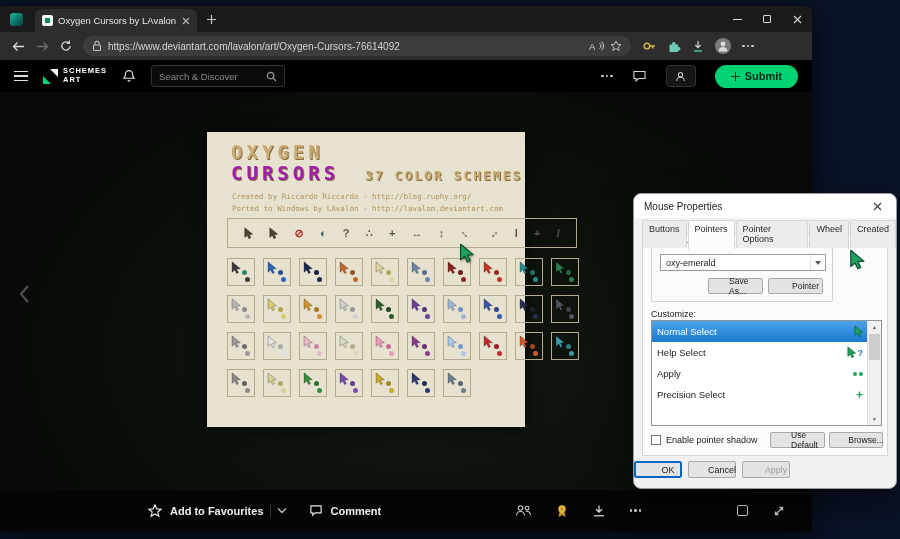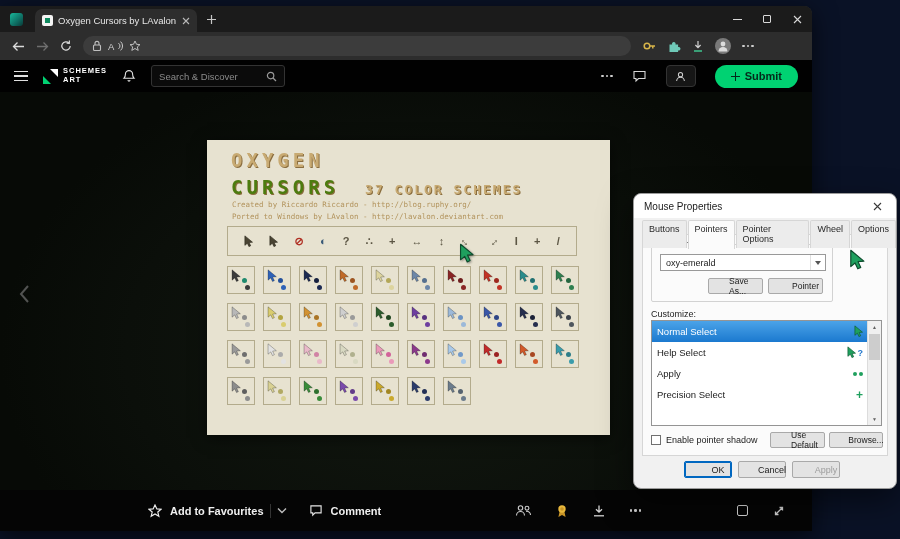--- a/index.html
+++ b/index.html
@@ -63,27 +63,27 @@
     display:flex; align-items:center; gap:5px; color:#04291a; font-size:11px; font-weight:bold; }
   .plus-ic { position:relative; width:9px; height:9px; }
   .plus-ic::before { content:""; position:absolute; left:0; top:4px; width:9px; height:1.6px; background:#04291a; }
   .plus-ic::after  { content:""; position:absolute; left:4px; top:0; width:1.6px; height:9px; background:#04291a; }
 
   
   .content { position:absolute; top:86px; left:0; right:0; bottom:41px;
     background:radial-gradient(420px 300px at 420px 260px, #121810 0%, #0b0f0a 70%, #070a06 100%); overflow:hidden; }
   .prev-chevron { position:absolute; left:18px; top:192px; opacity:.65; }
 
-  .artwork { position:absolute; left:207px; top:48px; width:403px; height:295px;
+  .artwork { position:absolute; left:207px; top:40px; width:318px; height:295px;
     background:#e7e2d0; box-shadow:0 3px 14px rgba(0,0,0,.55); }
   .aw-title1 { position:absolute; left:24px; top:9px; font-family:"DejaVu Sans Mono", monospace;
     font-weight:bold; font-size:19px; letter-spacing:4px; color:#c8aa72; text-shadow:1px 1px 0 #8a6d3e; }
   .aw-row2 { position:absolute; left:24px; top:30px; display:flex; align-items:baseline; gap:26px; }
   .aw-title2 { font-family:"DejaVu Sans Mono", monospace; font-weight:bold; font-size:19px;
-    letter-spacing:4px; color:#4d7c0f; text-shadow:1px 1px 0 #8a6d3e;margin-top:6px; }
+    letter-spacing:4px; color:#a21caf; text-shadow:1px 1px 0 #8a6d3e; }
   .aw-sub { font-family:"DejaVu Sans Mono", monospace; font-weight:bold; font-size:13px;
     letter-spacing:2px; color:#c8aa72; text-shadow:1px 1px 0 #8a6d3e; }
   .aw-credits { position:absolute; left:25px; top:59px; font-family:"DejaVu Sans Mono", monospace;
     font-size:7.5px; line-height:1.6; color:#b2935c; }
   .strip { position:absolute; left:20px; top:86px; width:350px; height:30px; border:1px solid #b3ab8c;
     display:flex; align-items:center; justify-content:space-evenly; }
   .strip-glyph { font-size:11px; font-weight:bold; line-height:1; display:inline-block; }
   .scheme-grid { position:absolute; left:20px; top:126px; }
   .scheme-row { display:flex; gap:8px; margin-bottom:9px; }
   .scheme-cell { position:relative; width:28px; height:28px; border:1px solid #b3ab8c; }
@@ -139,21 +139,21 @@
   .q { color:#2277cc; font-size:9px; font-weight:bold; }
   .gx { color:var(--emerald); font-size:12px; font-weight:bold; line-height:1; }
   .sb { position:absolute; right:0; top:0; bottom:0; width:14px; background:#f0f0f0; border-left:1px solid #dcdcdc; }
   .sb-btn { height:12px; display:flex; align-items:center; justify-content:center; font-size:5px; color:#606060; }
   .sb-btn.down { position:absolute; bottom:0; left:0; right:0; }
   .sb-thumb { position:absolute; left:1px; right:1px; top:13px; height:26px; background:#cdcdcd; }
   .shadow-row { position:absolute; left:8px; top:200px; display:flex; align-items:center; gap:5px; font-size:9px; }
   .checkbox { width:10px; height:10px; background:#fff; border:1px solid #707070; }
   .pnl-usedefault { position:absolute; right:62px; top:197px; width:55px; height:16px; }
   .pnl-browse { position:absolute; right:4px; top:197px; width:54px; height:16px; }
-  .dlg-footer { position:absolute; left:0; right:0; bottom:10px; display:flex; justify-content:center; gap:6px; padding-right:6px; }
+  .dlg-footer { position:absolute; left:0; right:0; bottom:10px; display:flex; justify-content:flex-start; gap:6px; padding-right:6px; }
   .dlg-footer .btn { width:48px; height:17px; font-size:9px; }
   .btn-ok { border-color:#0067c0; box-shadow:inset 0 0 0 1px #0067c0; }
   .btn-apply { color:#9d9d9d; }
 </style>
 </head>
 <body>
 
 <div class="browser">
 
   <div class="titlebar">
@@ -204,20 +204,21 @@
           <path d="M9.4 0.6 L9.3 3.4 L6.6 3.1" fill="none" stroke="#dadada" stroke-width="1.2"></path>
         </svg>
     </span>
     <div class="addr">
       <span>
         <svg width="10" height="12" viewBox="0 0 10 12">
             <rect x="1.5" y="5" width="7" height="5.5" rx="1" fill="none" stroke="#bfbfbf" stroke-width="1.1"></rect>
             <path d="M3 5 V3.4 a2 2 0 0 1 4 0 V5" fill="none" stroke="#bfbfbf" stroke-width="1.1"></path>
           </svg>
       </span>
+      <span class="url">https://www.deviantart.com/lavalon/art/Oxygen-Cursors-76614092</span>
       <span>
         <svg width="15" height="12" viewBox="0 0 15 12">
             <text x="0" y="9.5" font-size="9.5" fill="#cfcfcf" font-family="sans-serif">A</text>
             <path d="M10.5 3.2 a3.4 3.4 0 0 1 0 5.6 M12.6 1.6 a6 6 0 0 1 0 8.8" fill="none" stroke="#cfcfcf" stroke-width="1"></path>
           </svg>
       </span>
       <span>
         <svg width="12" height="12" viewBox="0 0 12 12">
             <polygon points="6,1 7.5,4.3 11,4.6 8.3,6.9 9.2,10.4 6,8.5 2.8,10.4 3.7,6.9 1,4.6 4.5,4.3" fill="none" stroke="#bfbfbf" stroke-width="1"></polygon>
           </svg>
@@ -687,21 +688,21 @@
       <svg width="9" height="9" viewBox="0 0 9 9">
           <path d="M1 1 L8 8 M8 1 L1 8" stroke="#3a3a3a" stroke-width="1.1"></path>
         </svg>
     </span>
   </div>
   <div class="dlg-tabs">
       <span class="dlg-tab">Buttons</span>
       <span class="dlg-tab active">Pointers</span>
       <span class="dlg-tab">Pointer Options</span>
       <span class="dlg-tab">Wheel</span>
-      <span class="dlg-tab">Options</span>
+      <span class="dlg-tab">Created</span>
     </div>
   <div class="dlg-panel">
     <div class="scheme-group">
       <span class="group-label">Scheme</span>
       <div class="combo">
         <span class="combo-txt">oxy-emerald</span>
         <span class="combo-btn">
             <i class="caret-down"></i>
           </span>
       </div>

